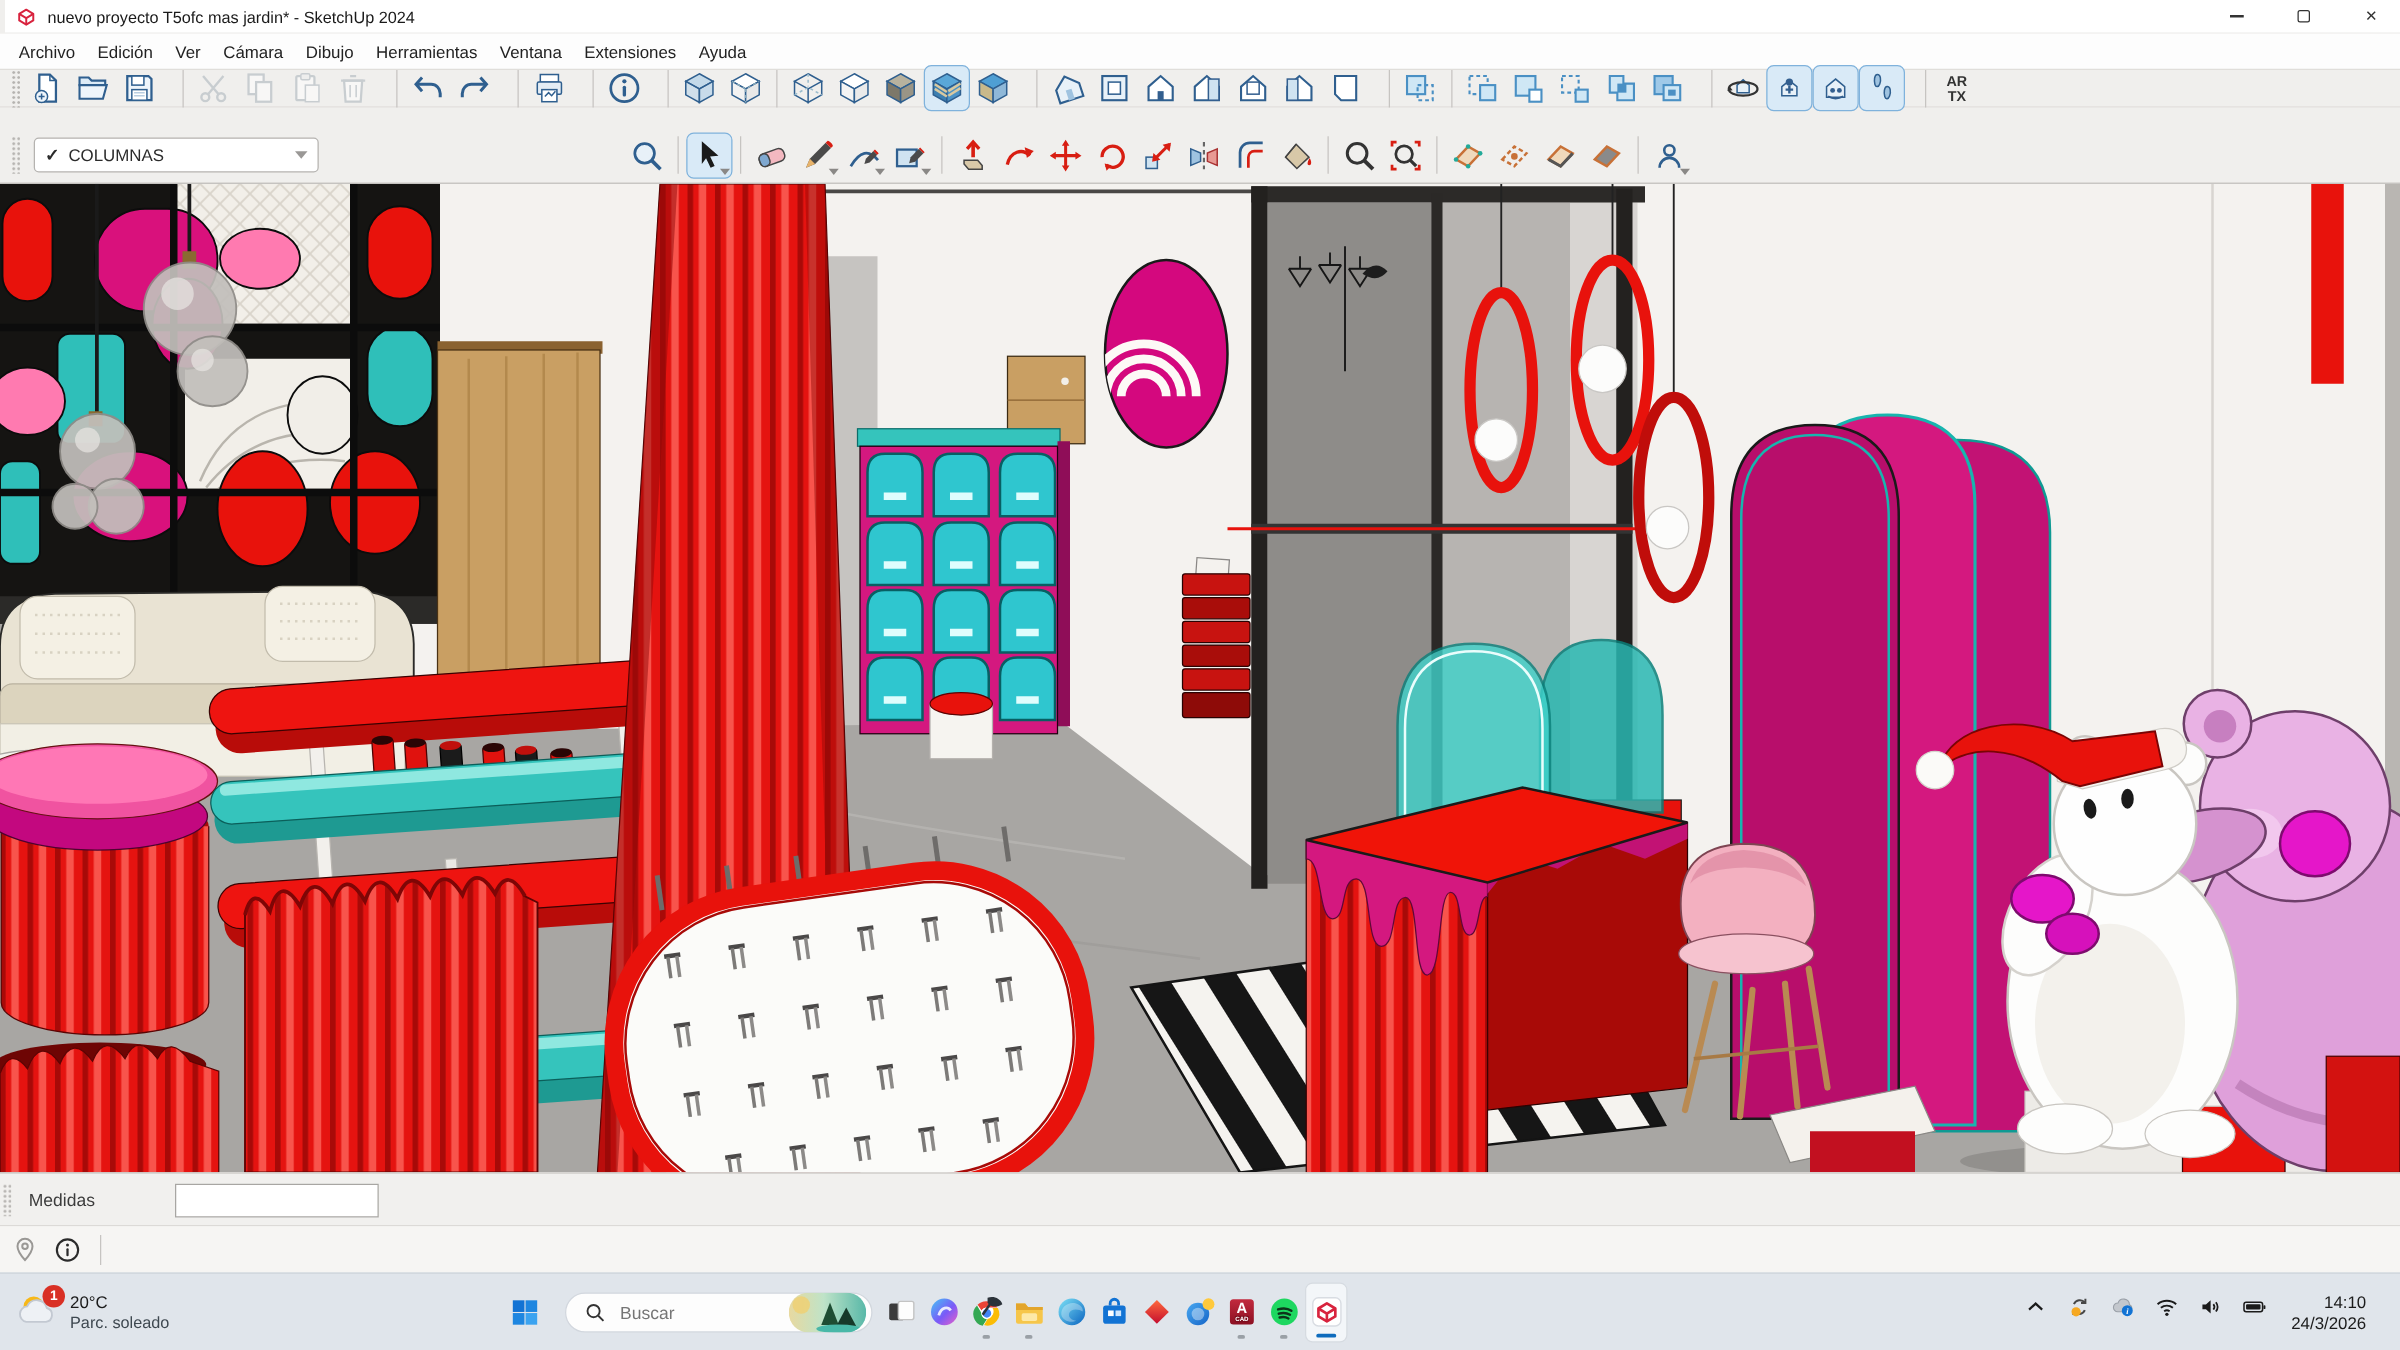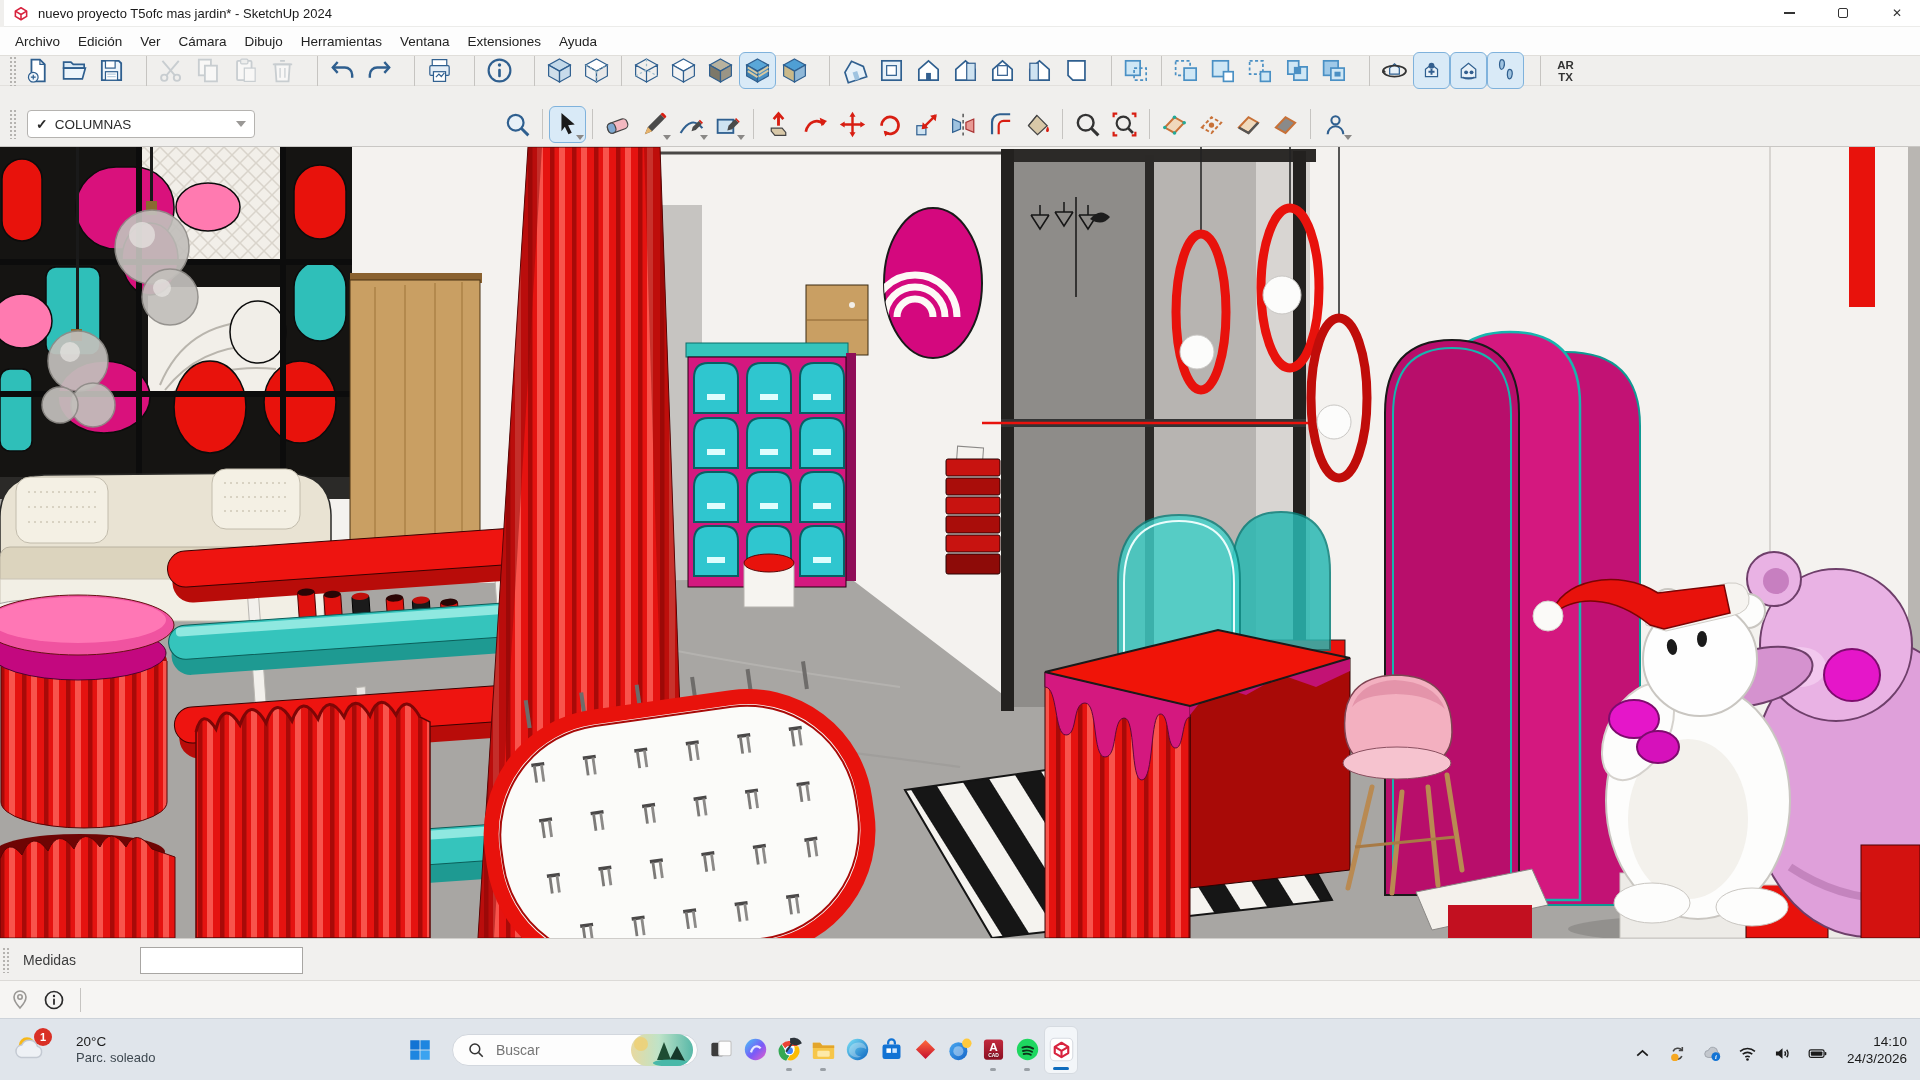--- a/index.html
+++ b/index.html
@@ -61,41 +61,41 @@
   .geo-sep{width:1px;height:24px;background:#c6c4c1;margin-left:4px;}
 
   
   .taskbar{position:absolute;top:1018px;left:0;width:100%;height:62px;background:#e0e5eb;
     border-top:1px solid #cdd3da;display:flex;align-items:center;font-size:13px;color:#1b1b1b;}
   .weather{display:flex;align-items:center;padding-left:12px;width:210px;}
   .weather .wicon{position:relative;width:36px;height:36px;margin-right:8px;}
   .weather .wicon svg{width:36px;height:36px;}
   .badge{position:absolute;top:-4px;right:-4px;width:18px;height:18px;border-radius:50%;background:#d93025;
     color:#fff;font-size:11px;display:flex;align-items:center;justify-content:center;font-weight:bold;}
-  .weather .wtext{line-height:16px;margin-left:20px;}
+  .weather .wtext{line-height:16px;}
   .weather .wtemp{font-size:13.5px;color:#1b1b1b;}
   .weather .wcond{font-size:13px;color:#3e4850;}
   .tb-center{display:flex;align-items:center;}
   .start-btn{width:44px;height:44px;display:flex;align-items:center;justify-content:center;border-radius:6px;margin-left:188px;}
   .start-btn svg{width:26px;height:26px;}
   .searchpill{display:flex;align-items:center;width:246px;height:32px;background:#fdfdfd;border:1px solid #d2d7de;
     border-radius:20px;margin-left:10px;padding:0 4px 0 14px;color:#444;}
   .searchpill .mag{width:18px;height:18px;margin-right:9px;}
   .searchpill input{border:none;outline:none;background:transparent;font-size:14px;width:130px;
     font-family:"Liberation Sans",sans-serif;color:#444;}
   .searchpill .thumb{margin-left:auto;width:62px;height:32px;border-radius:16px;overflow:hidden;flex:0 0 auto;}
   .task-apps{display:flex;align-items:center;margin-left:6px;}
   .task-app{position:relative;width:34px;height:48px;display:flex;align-items:center;justify-content:center;
     border-radius:6px;margin:0 0;}
   .task-app svg{width:27px;height:27px;}
   .task-app .run{position:absolute;bottom:3px;left:50%;transform:translateX(-50%);
     width:6px;height:3px;border-radius:2px;background:#9aa0a6;}
   .task-app.active{background:#f3f6f9;border:1px solid #d6dbe1;}
   .task-app.active .run{width:16px;background:#0f6cbd;}
-  .tray{margin-left:auto;display:flex;align-items:flex-end;padding-right:13px;}
+  .tray{margin-left:auto;display:flex;align-items:flex-start;padding-right:27px;}
   .tray-icon{width:26px;height:26px;margin-left:9px;display:flex;align-items:center;justify-content:center;}
   .tray-icon svg{width:21px;height:21px;}
   .clock{text-align:right;margin-left:16px;line-height:17px;font-size:13.5px;}
 </style>
 </head>
 <body>
 
 <svg width="0" height="0" style="position:absolute">
   <defs>
     <linearGradient id="gcop" x1="0" y1="0" x2="1" y2="1">

